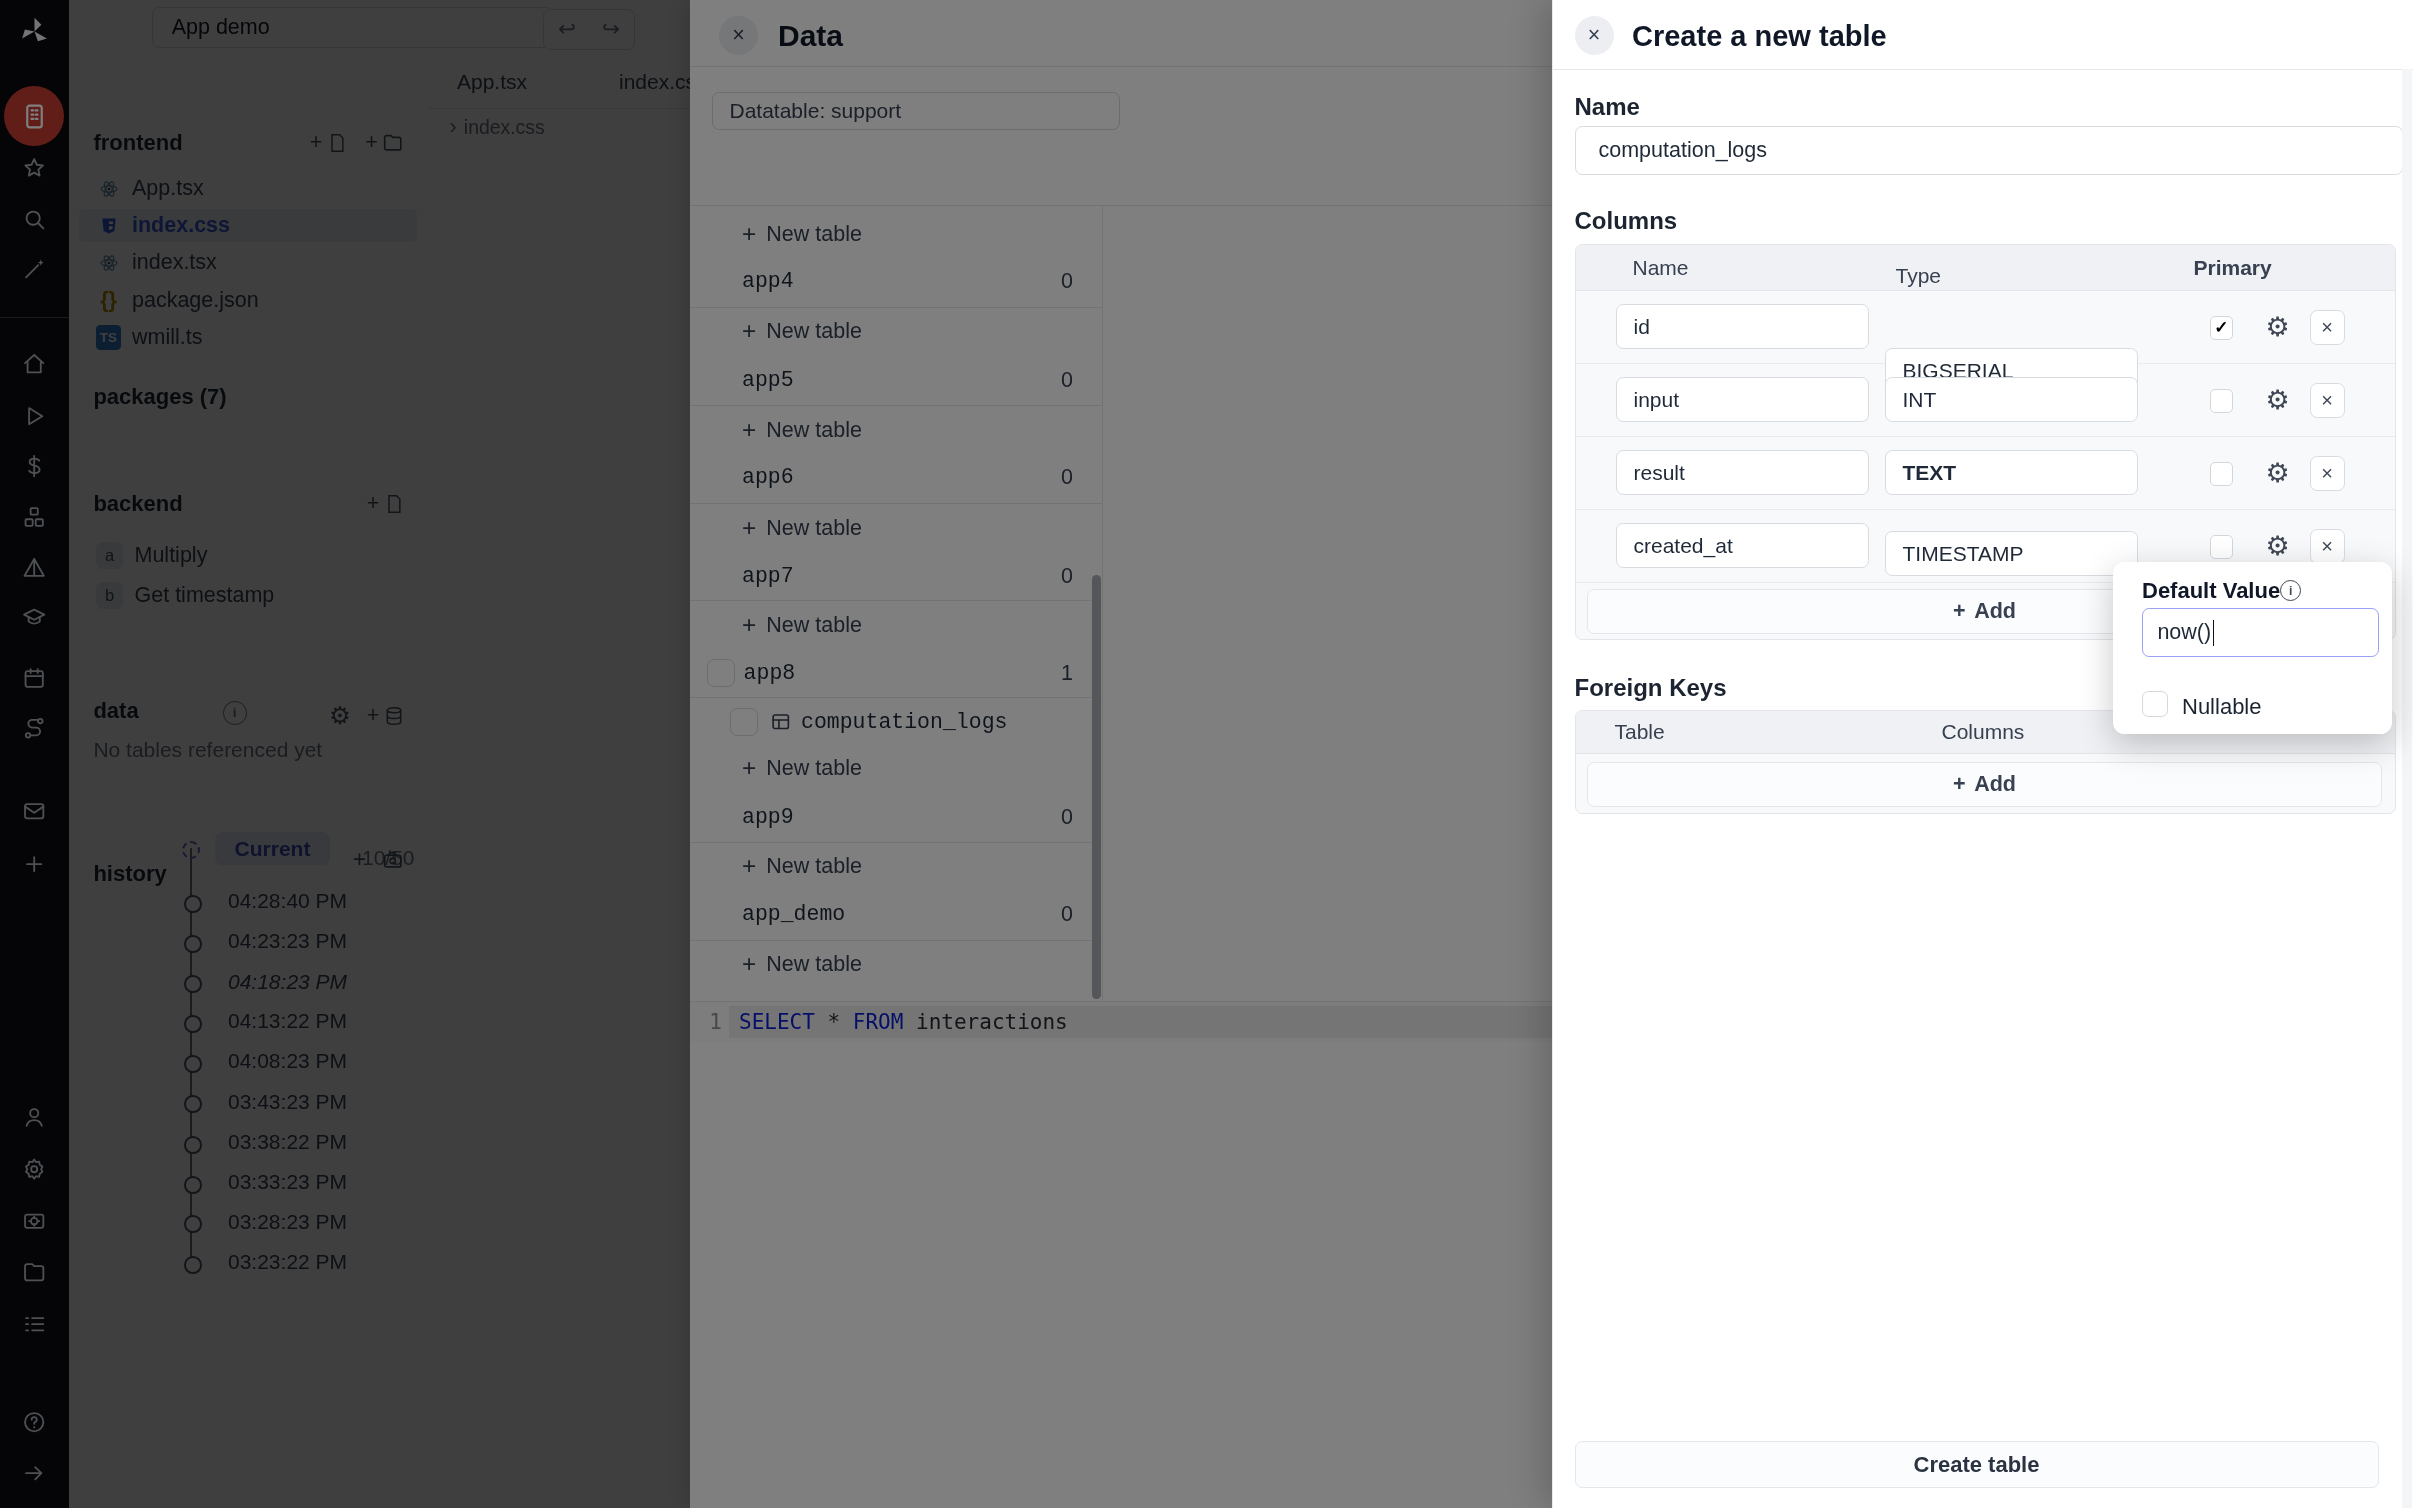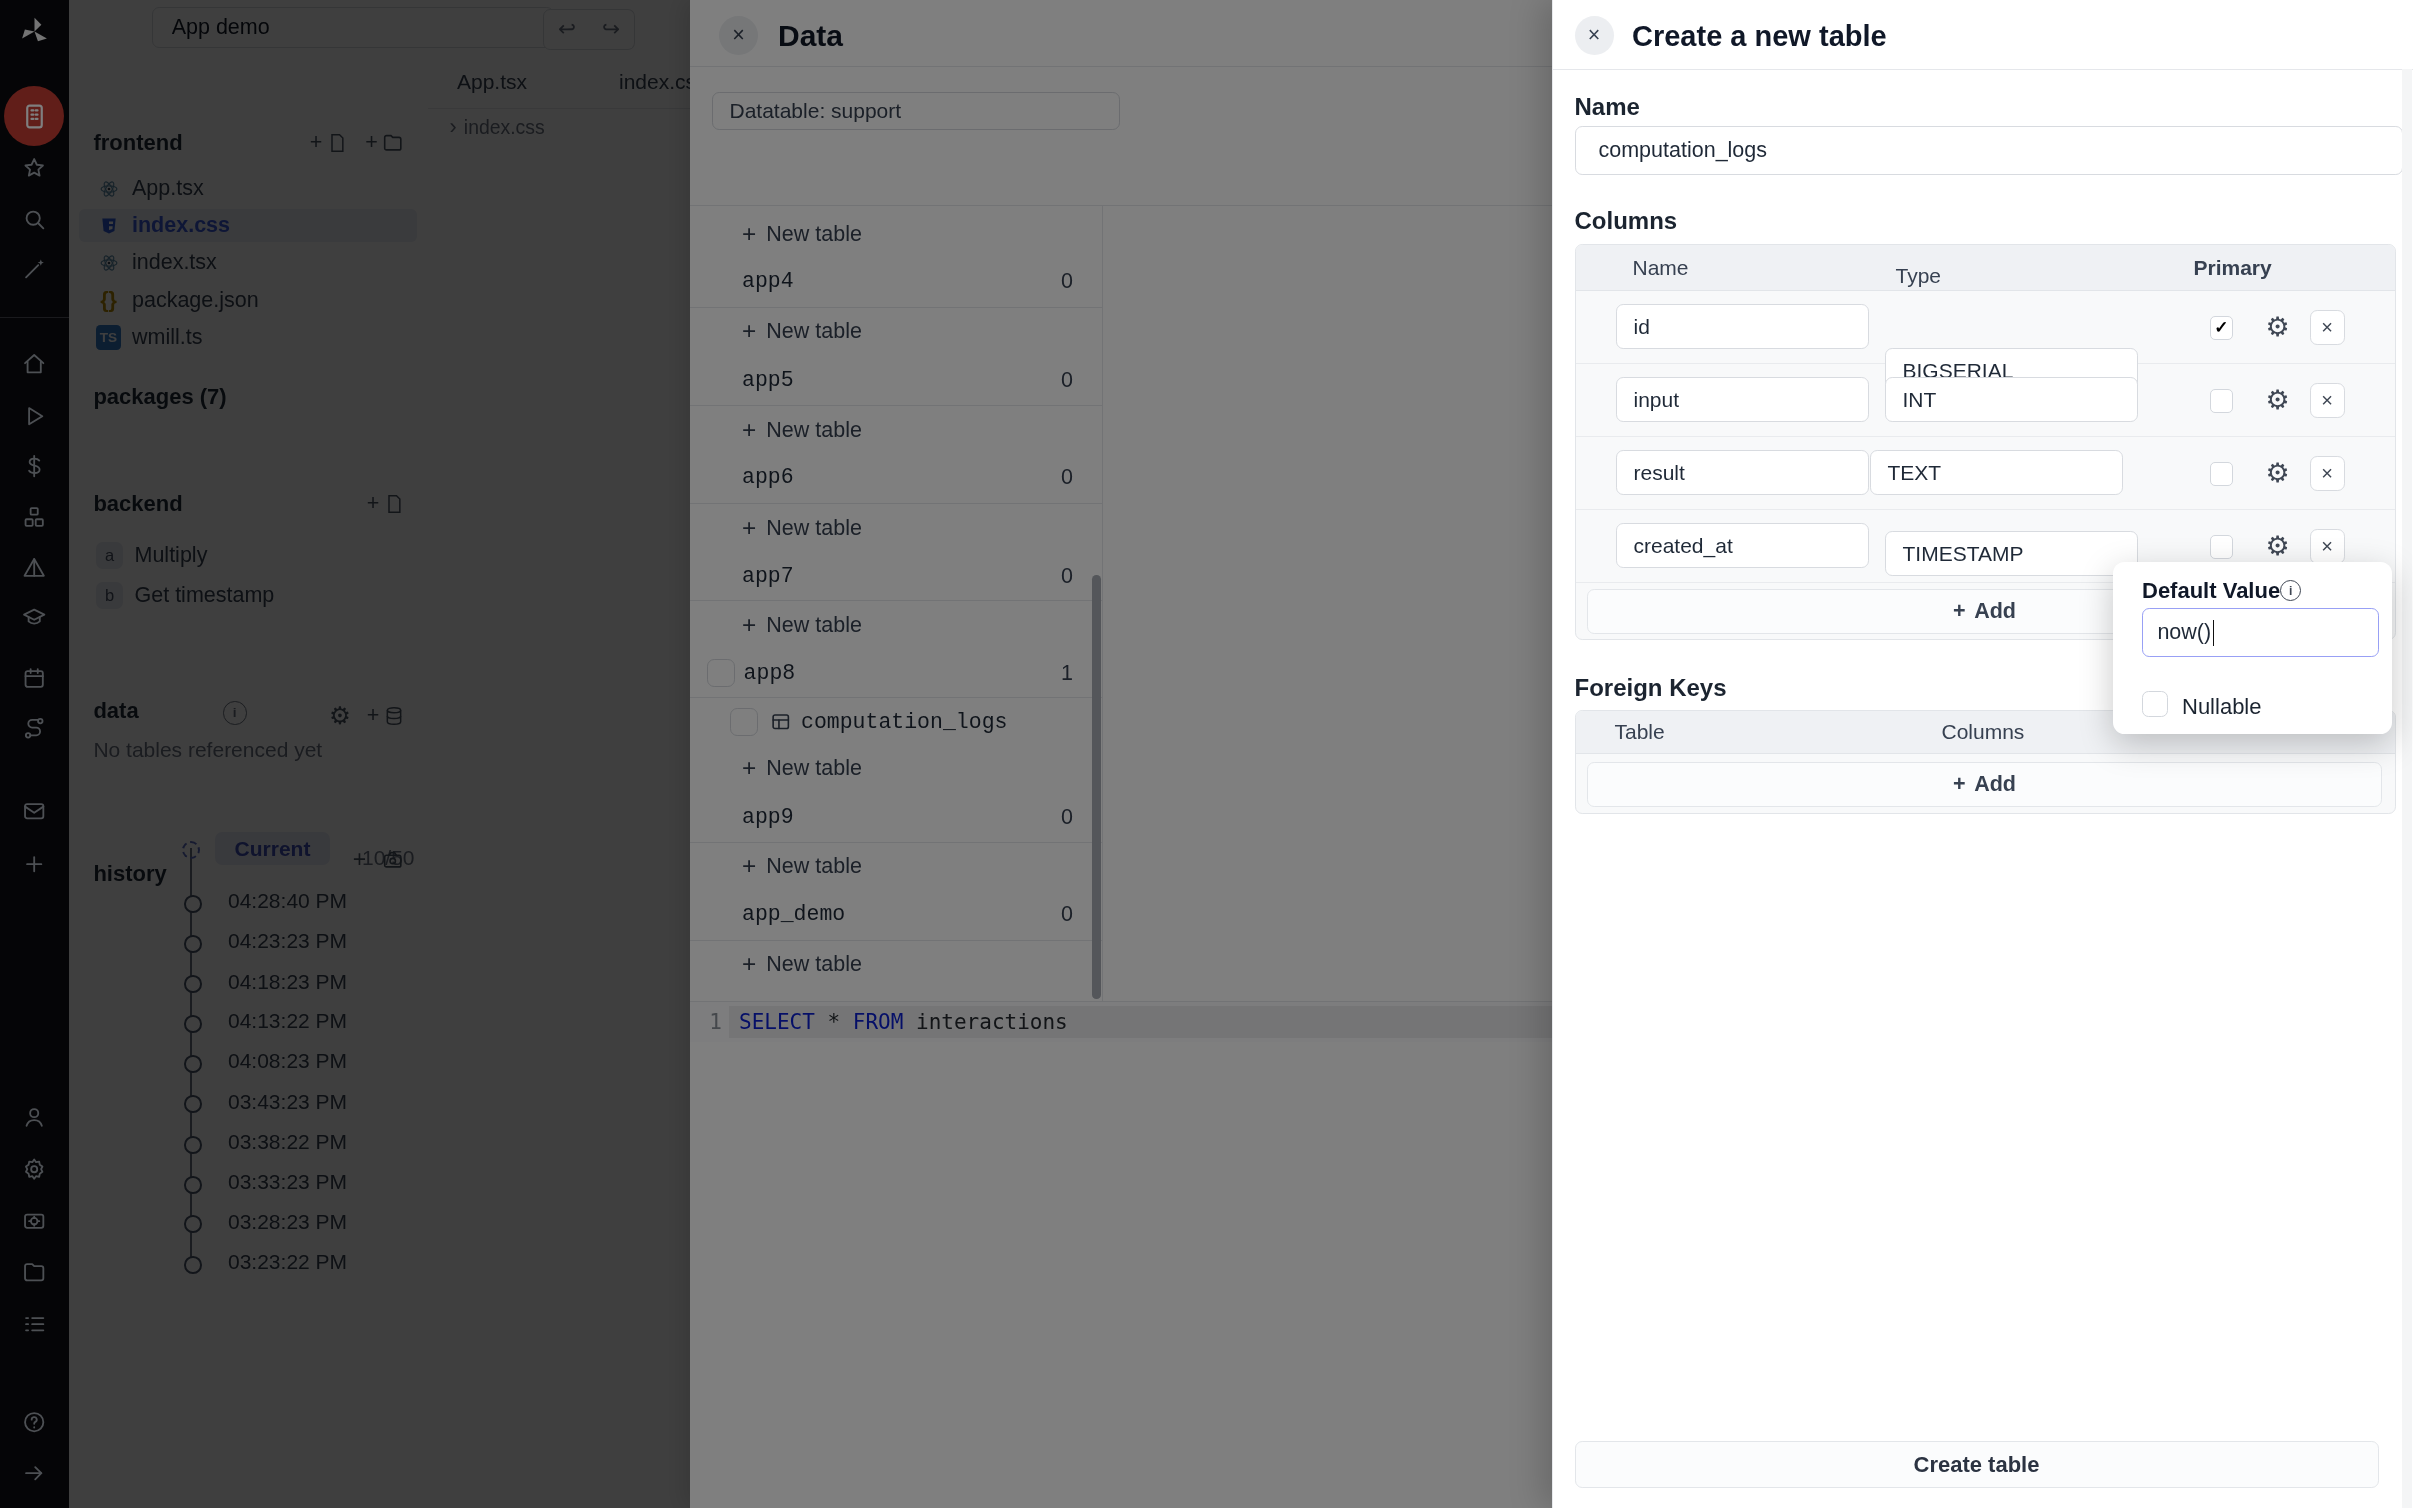--- a/index.html
+++ b/index.html
@@ -365,21 +365,21 @@
     <div id="cur-dot" style="top: 785px;"></div>
     <div id="cur-pill" style="top:776px;">
         <span>Current</span>
       </div>
     <div id="history-items">
         <div class="tl-dot" style="top: 839px;"></div>
         <div class="tl-time" style="top: 833px;">04:28:40 PM</div>
         <div class="tl-dot" style="top: 879px;"></div>
         <div class="tl-time" style="top: 873px;">04:23:23 PM</div>
         <div class="tl-dot" style="top: 919px;"></div>
-        <div class="tl-time" style="top: 914px;">04:18:23 PM</div>
+        <div class="tl-time" style="top: 914px; font-style: italic;">04:18:23 PM</div>
         <div class="tl-dot" style="top: 959px;"></div>
         <div class="tl-time" style="top: 953px;">04:13:22 PM</div>
         <div class="tl-dot" style="top: 999px;"></div>
         <div class="tl-time" style="top: 993px;">04:08:23 PM</div>
         <div class="tl-dot" style="top: 1039px;"></div>
         <div class="tl-time" style="top: 1034px;">03:43:23 PM</div>
         <div class="tl-dot" style="top: 1080px;"></div>
         <div class="tl-time" style="top: 1074px;">03:38:22 PM</div>
         <div class="tl-dot" style="top: 1120px;"></div>
         <div class="tl-time" style="top: 1114px;">03:33:23 PM</div>
@@ -537,21 +537,21 @@
           </div>
           <div class="col-row">
             <div class="cell-input" style="left: 40px;">input</div>
             <div class="cell-input" style="left: 309px;">INT</div>
             <div class="pchk"></div>
             <div class="gear">⚙</div>
             <div class="xbtn">×</div>
           </div>
           <div class="col-row">
             <div class="cell-input" style="left: 40px;">result</div>
-            <div class="cell-input" style="left: 294px;">TEXT</div>
+            <div class="cell-input" style="left: 309px; font-weight: bold;">TEXT</div>
             <div class="pchk"></div>
             <div class="gear">⚙</div>
             <div class="xbtn">×</div>
           </div>
           <div class="col-row">
             <div class="cell-input" style="left: 40px;">created_at</div>
             <div class="cell-input" style="left: 309px; margin-top: 8px;">TIMESTAMP</div>
             <div class="pchk"></div>
             <div class="gear">⚙</div>
             <div class="xbtn">×</div>

